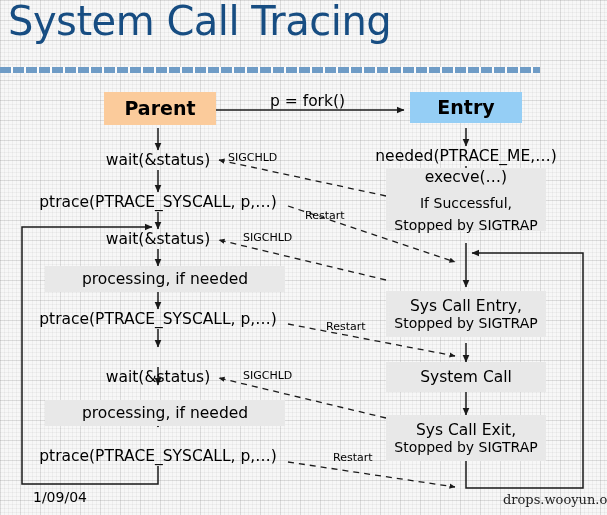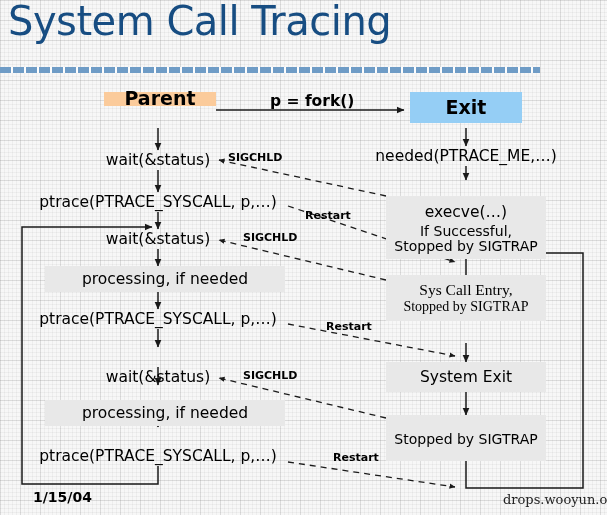--- a/index.html
+++ b/index.html
@@ -50,21 +50,20 @@
   #diagram {
     position: absolute;
     left: 0;
     top: 0;
   }
   .lbl {
     position: absolute;
     font-family: "DejaVu Sans", sans-serif;
     color: #000000;
     white-space: nowrap;
-    font-weight: bold;
   }
   .box {
     position: absolute;
     display: flex;
     flex-direction: column;
     align-items: center;
     justify-content: center;
     text-align: center;
     box-sizing: border-box;
   }
@@ -152,21 +151,21 @@
       <line x1="386" y1="418" x2="219" y2="378" marker-end="url(#arrDash)"></line>
 
       <line x1="288" y1="206" x2="455" y2="262" marker-end="url(#arrDash)"></line>
 
       <line x1="288" y1="324" x2="455" y2="356" marker-end="url(#arrDash)"></line>
 
       <line x1="288" y1="462" x2="455" y2="487" marker-end="url(#arrDash)"></line>
     </g>
   </svg>
 
-  <div class="box hdrbox" style="left:104px; top:92px; width:112px; height:14px; background:#fbcb9b;">
+  <div class="box hdrbox" style="left:104px; top:92px; width:112px; height:33px; background:#fbcb9b;">
     <span class="t1">Parent</span>
   </div>
 
   <div class="lbl plain" style="left:270px; top:92px;">p = fork()</div>
 
   <div class="box plain" style="left:98px; top:150px; width:120px; height:20px;">
     <span class="t1">wait(&amp;status)</span>
   </div>
 
   <div class="box plain" style="left:30px; top:192px; width:256px; height:21px;">
@@ -191,50 +190,51 @@
 
   <div class="box plain grayfill" style="left:45px; top:400px; width:240px; height:26px;">
     <span class="t1">processing, if needed</span>
   </div>
 
   <div class="box plain" style="left:30px; top:446px; width:256px; height:21px;">
     <span class="t1">ptrace(PTRACE_SYSCALL, p,…)</span>
   </div>
 
   <div class="box hdrbox" style="left:410px; top:92px; width:112px; height:31px; background:#95cef5;">
-    <span class="t1">Exit</span>
+    <span class="t1">Entry</span>
   </div>
 
   <div class="box plain" style="left:376px; top:146px; width:180px; height:21px;">
     <span class="t1">needed(PTRACE_ME,…)</span>
   </div>
 
-  <div class="box grayfill" style="left:386px; top:196px; width:160px; height:63px; padding-top:2px;">
+  <div class="box grayfill" style="left:386px; top:168px; width:160px; height:63px; padding-top:2px;gap:7px;">
     <span class="t1 plain">execve(…)</span>
     <span class="t2 small" style="margin-top:4px;">If Successful,</span>
     <span class="t2 small">Stopped by SIGTRAP</span>
   </div>
 
-  <div class="box grayfill" style="left:386px; top:275px; width:160px; height:46px;font-family:Liberation Serif, serif;">
+  <div class="box grayfill" style="left:386px; top:291px; width:160px; height:46px;">
     <span class="t1 plain">Sys Call Entry,</span>
     <span class="t2 small" style="margin-top:2px;">Stopped by SIGTRAP</span>
   </div>
 
   <div class="box grayfill" style="left:386px; top:362px; width:160px; height:30px;">
-    <span class="t1 plain">System Exit</span>
+    <span class="t1 plain">System Call</span>
   </div>
 
   <div class="box grayfill" style="left:386px; top:415px; width:160px; height:46px;">
+    <span class="t1 plain">Sys Call Exit,</span>
     <span class="t2 small" style="margin-top:2px;">Stopped by SIGTRAP</span>
   </div>
 
   <div class="lbl sig" style="left:228px; top:151px;">SIGCHLD</div>
   <div class="lbl sig" style="left:243px; top:231px;">SIGCHLD</div>
   <div class="lbl sig" style="left:243px; top:369px;">SIGCHLD</div>
 
   <div class="lbl sig" style="left:305px; top:209px;">Restart</div>
   <div class="lbl sig" style="left:326px; top:320px;">Restart</div>
   <div class="lbl sig" style="left:333px; top:451px;">Restart</div>
 
-  <div class="lbl datestamp" style="left:33px; top:489px;">1/15/04</div>
+  <div class="lbl datestamp" style="left:33px; top:489px;">1/09/04</div>
   <div class="watermark" style="left:503px; top:492px;">drops.wooyun.org</div>
 
 </div>
 
 </body></html>

